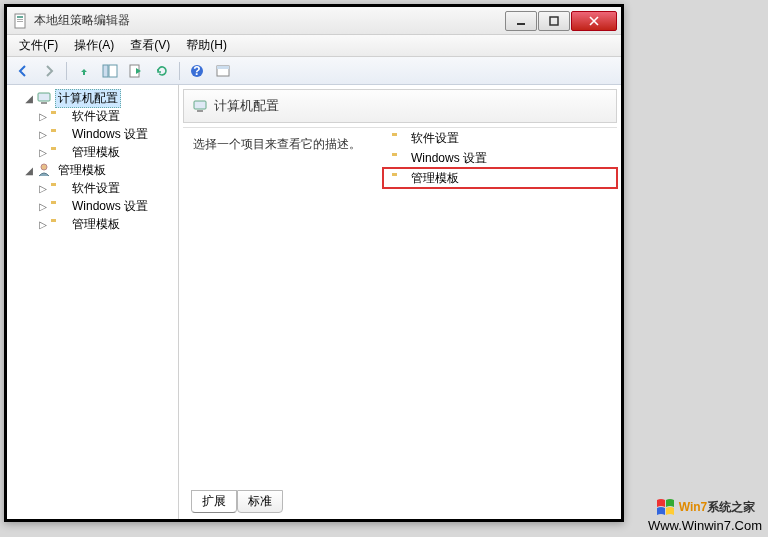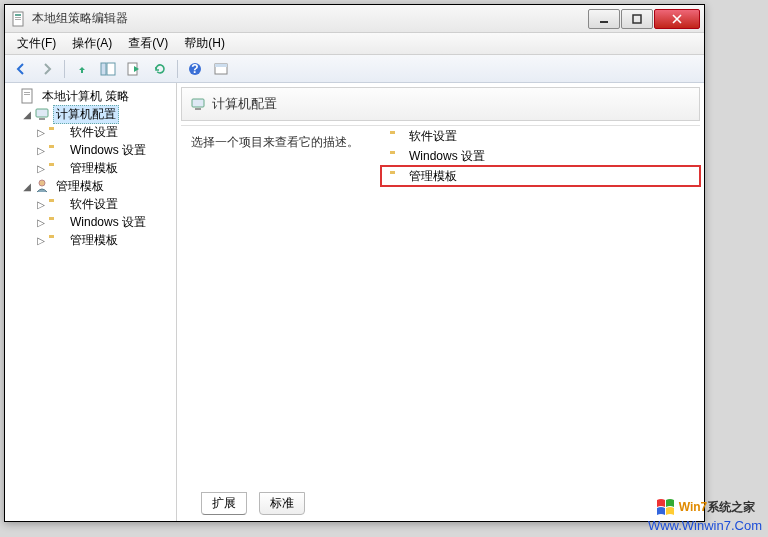--- a/index.html
+++ b/index.html
@@ -1,20 +1,20 @@
 <!DOCTYPE html>
 <html><head>
 <meta charset="utf-8">
 <style>
 * { box-sizing: border-box; margin: 0; padding: 0; font-family: "Microsoft YaHei", "SimSun", Tahoma, sans-serif; font-size: 12px; }
 body { background: #d8d8d8; width: 768px; height: 537px; overflow: hidden; position: relative; }
 
 .window {
-  position: absolute; left: 4px; top: 4px; width: 701px; height: 518px;
-  background: #be185d; border: 1px solid #000000; box-shadow: 0 2px 8px rgba(0,0,0,0.3);
+  position: absolute; left: 4px; top: 4px; width: 620px; height: 518px;
+  background: #be185d; border: 3px solid #000000; box-shadow: 0 2px 8px rgba(0,0,0,0.3);
 }
 
 .titlebar {
   height: 28px; background: linear-gradient(to bottom, #f8f8f8, #e8e8e8);
   display: flex; align-items: center; padding: 0 4px 0 6px; border-bottom: 1px solid #cfcfcf;
 }
 .titlebar .icon { width: 16px; height: 16px; margin-right: 5px; }
 .titlebar .title { flex: 1; color: #333; }
 .win-controls { display: flex; gap: 1px; }
 .win-btn { width: 32px; height: 20px; display: flex; align-items: center; justify-content: center; border: 1px solid #888; background: linear-gradient(#f5f5f5,#ddd); border-radius: 2px; cursor: pointer; }
@@ -55,30 +55,30 @@
 .content-header .title { font-weight: normal; color: #333; font-size: 13px; }
 
 .content-main { flex: 1; display: flex; margin: 4px; border-top: 1px solid #e0e0e0; position: relative; }
 .desc-col { width: 200px; padding: 8px 10px; color: #333; }
 .list-col { flex: 1; padding: 0; }
 .list-header { font-weight: normal; color: #555; padding: 6px 8px 4px 8px; text-decoration: underline; }
 .list-item { display: flex; align-items: center; height: 20px; padding: 0 8px; cursor: pointer; }
 .list-item .folder-icon { width: 16px; height: 16px; margin-right: 4px; }
 .list-item.highlighted { outline: 2px solid #d33; outline-offset: -1px; background: #fff; }
 
-.tabs-strip { position: absolute; left: 20px; bottom: 2px; display: flex; gap: 12px; }
+.tabs-strip { position: absolute; left: 8px; bottom: 2px; display: flex; gap: 0; }
 .tab { padding: 2px 10px; border: 1px solid #b8b8b8; border-top-left-radius: 0; border-top-right-radius: 0; border-bottom-left-radius: 4px; border-bottom-right-radius: 4px; background: linear-gradient(#fff,#eee); cursor: pointer; font-size: 12px; }
 .tab.active { background: #fff; border-bottom-color: #888; }
 
 .watermark {
   position: absolute; right: 6px; bottom: 4px; text-align: center; pointer-events: none;
 }
 .watermark .line1 { font-weight: bold; font-size: 16px; color: #333; }
 .watermark .line1 .accent { color: #e08a00; }
-.watermark .line2 { font-size: 13px; color: #1d4ed8; }
+.watermark .line2 { font-size: 13px; color: #000000; }
 .win-logo { width: 22px; height: 22px; vertical-align: middle; margin-right: 2px; }
 
 
 .folder-svg rect.tab { fill: #e8c060; } .folder-svg rect.body { fill: #f8dc8c; stroke: #caa84a; }
 </style>
 </head>
 <body>
 
 <div class="window">
 
@@ -163,29 +163,20 @@
         <svg width="16" height="16" viewBox="0 0 16 16">
           <rect x="2" y="3" width="12" height="10" fill="#fff" stroke="#888"></rect>
           <rect x="2" y="3" width="12" height="3" fill="#cde"></rect>
         </svg>
       </div>
   </div>
 
   <div class="body">
 
     <div class="tree-pane">
-      <div class="tree-node">
-        <span class="tree-toggle"></span>
-        <svg class="tree-icon" viewBox="0 0 16 16">
-            <rect x="2" y="1" width="10" height="14" fill="#fff" stroke="#888"></rect>
-            <rect x="4" y="4" width="6" height="1" fill="#aaa"></rect>
-            <rect x="4" y="6" width="6" height="1" fill="#aaa"></rect>
-          </svg>
-        <span class="tree-label">本地计算机 策略</span>
-      </div>
       <div class="tree-children">
         <div class="tree-node selected">
           <span class="tree-toggle">◢</span>
           <svg class="tree-icon" viewBox="0 0 16 16">
               <rect x="2" y="3" width="12" height="8" rx="1" fill="#dfe9f5" stroke="#6a8"></rect>
               <rect x="5" y="12" width="6" height="2" fill="#999"></rect>
             </svg>
           <span class="tree-label">计算机配置</span>
         </div>
         <div class="tree-children">

